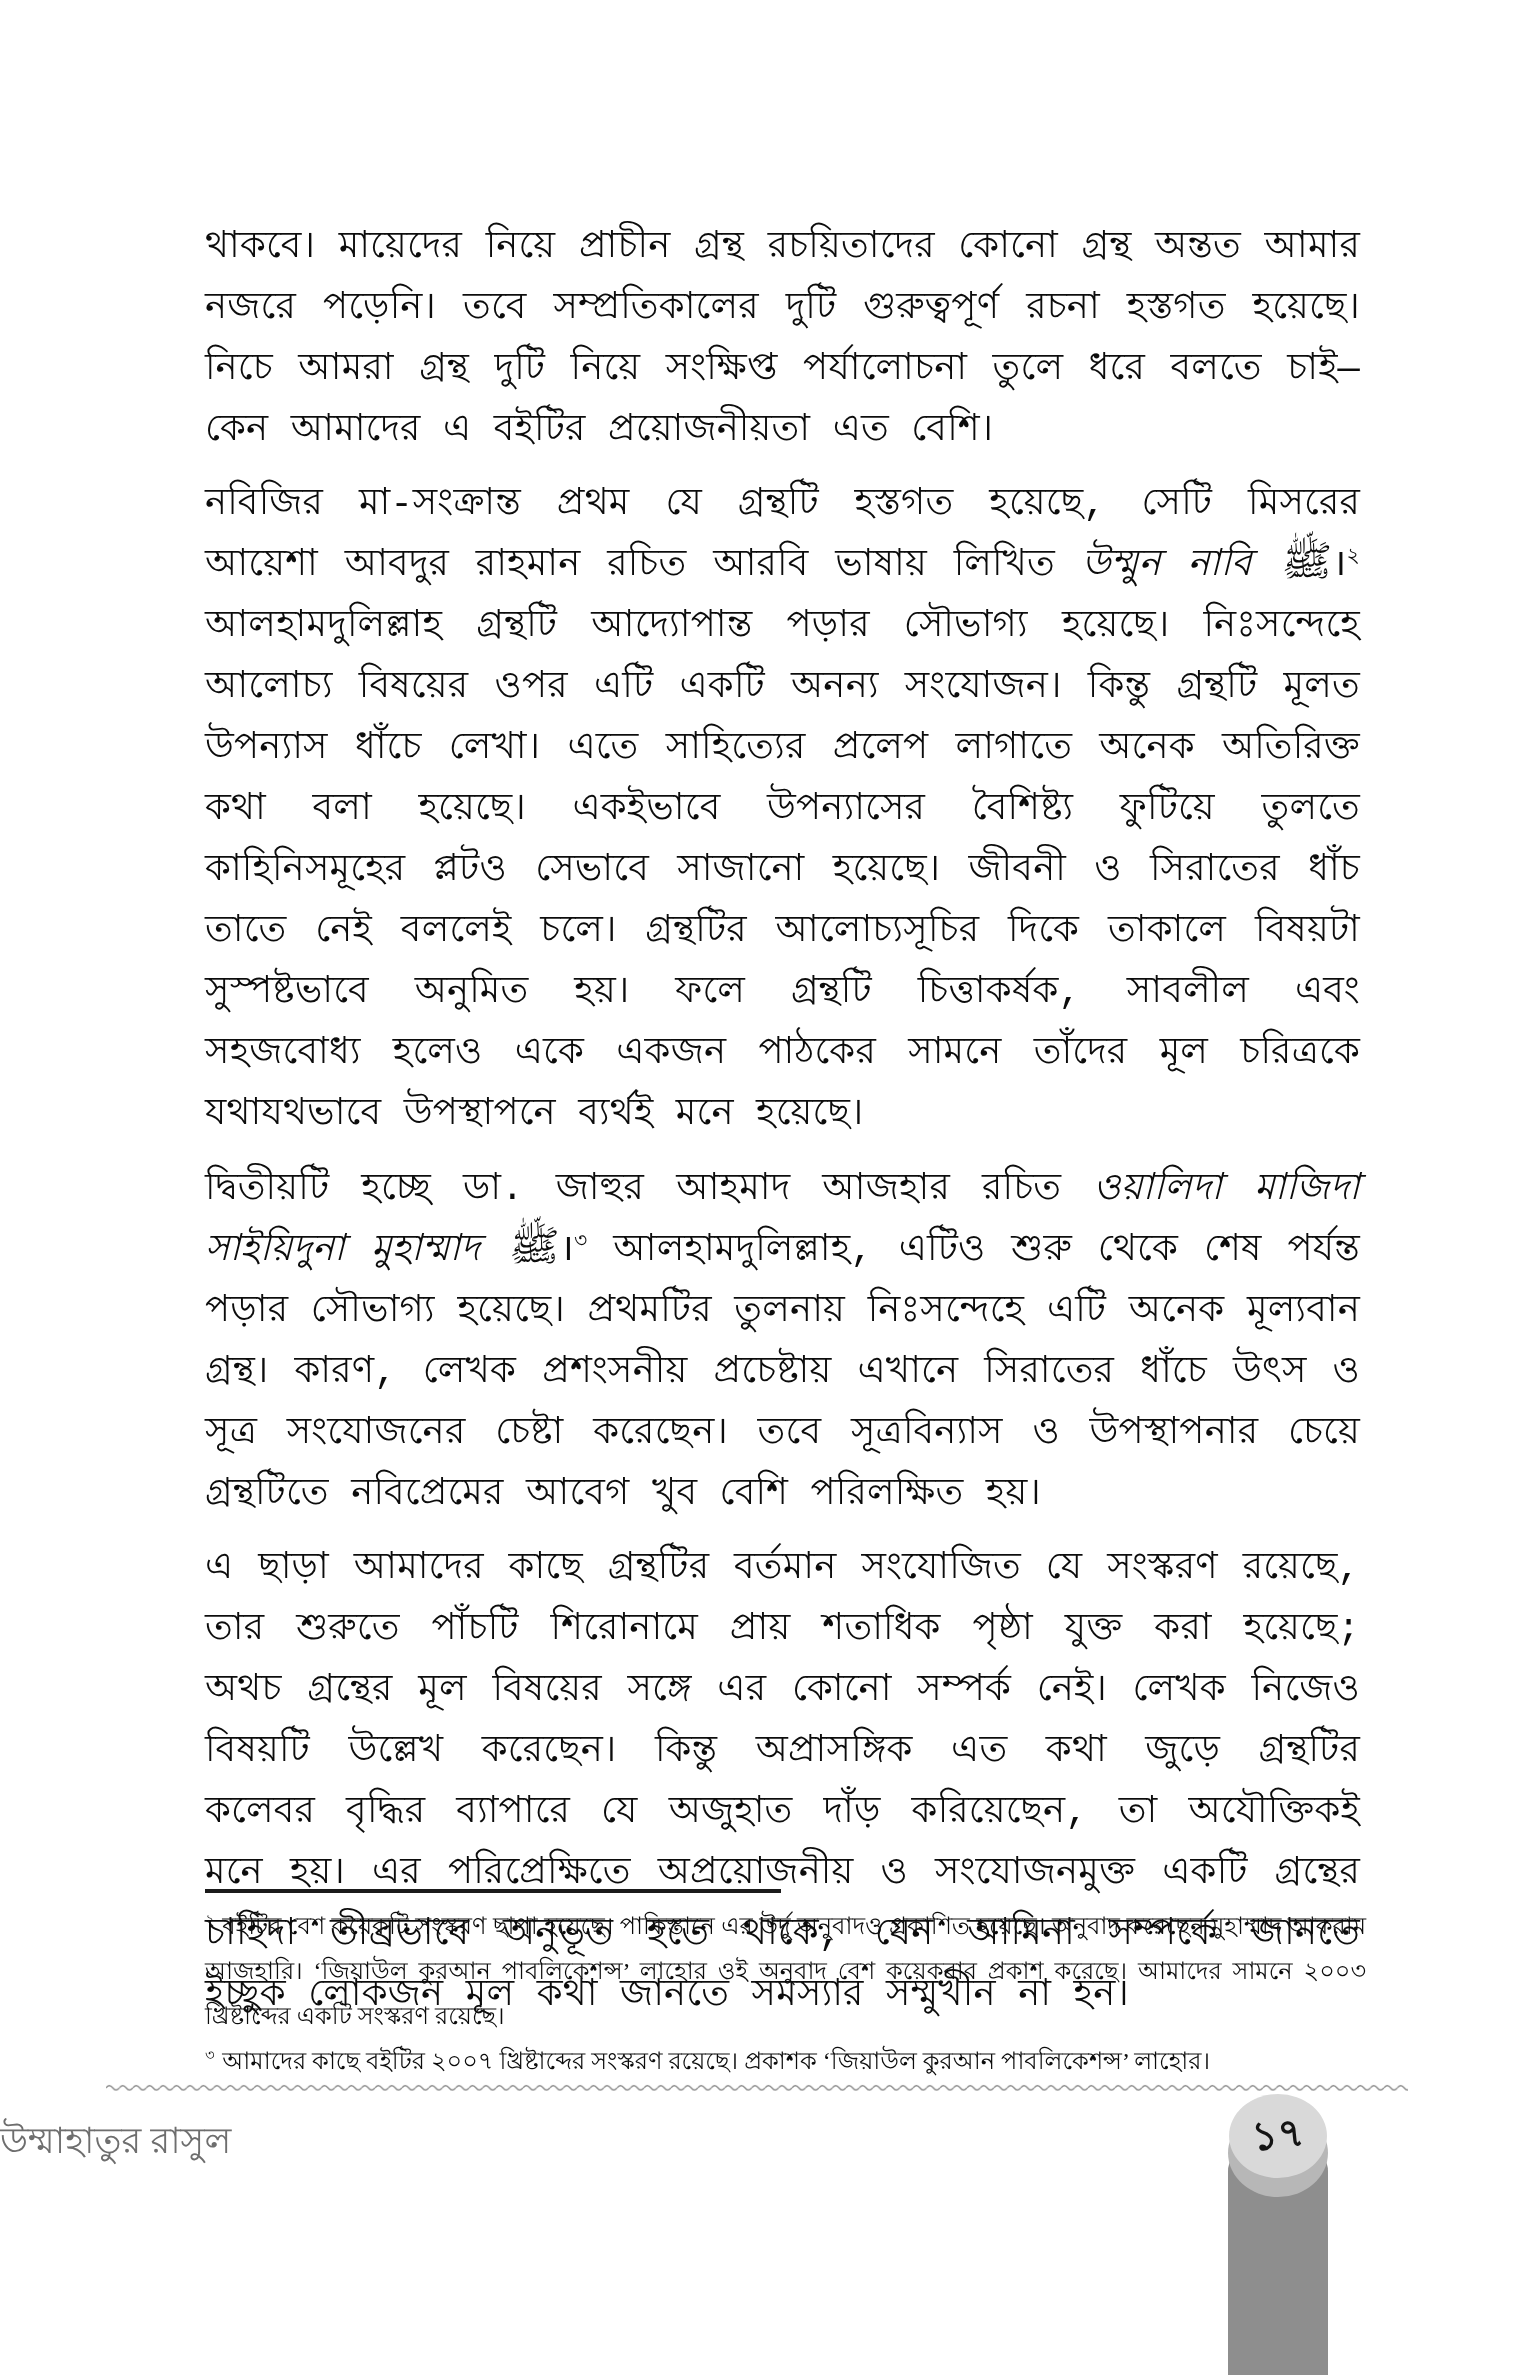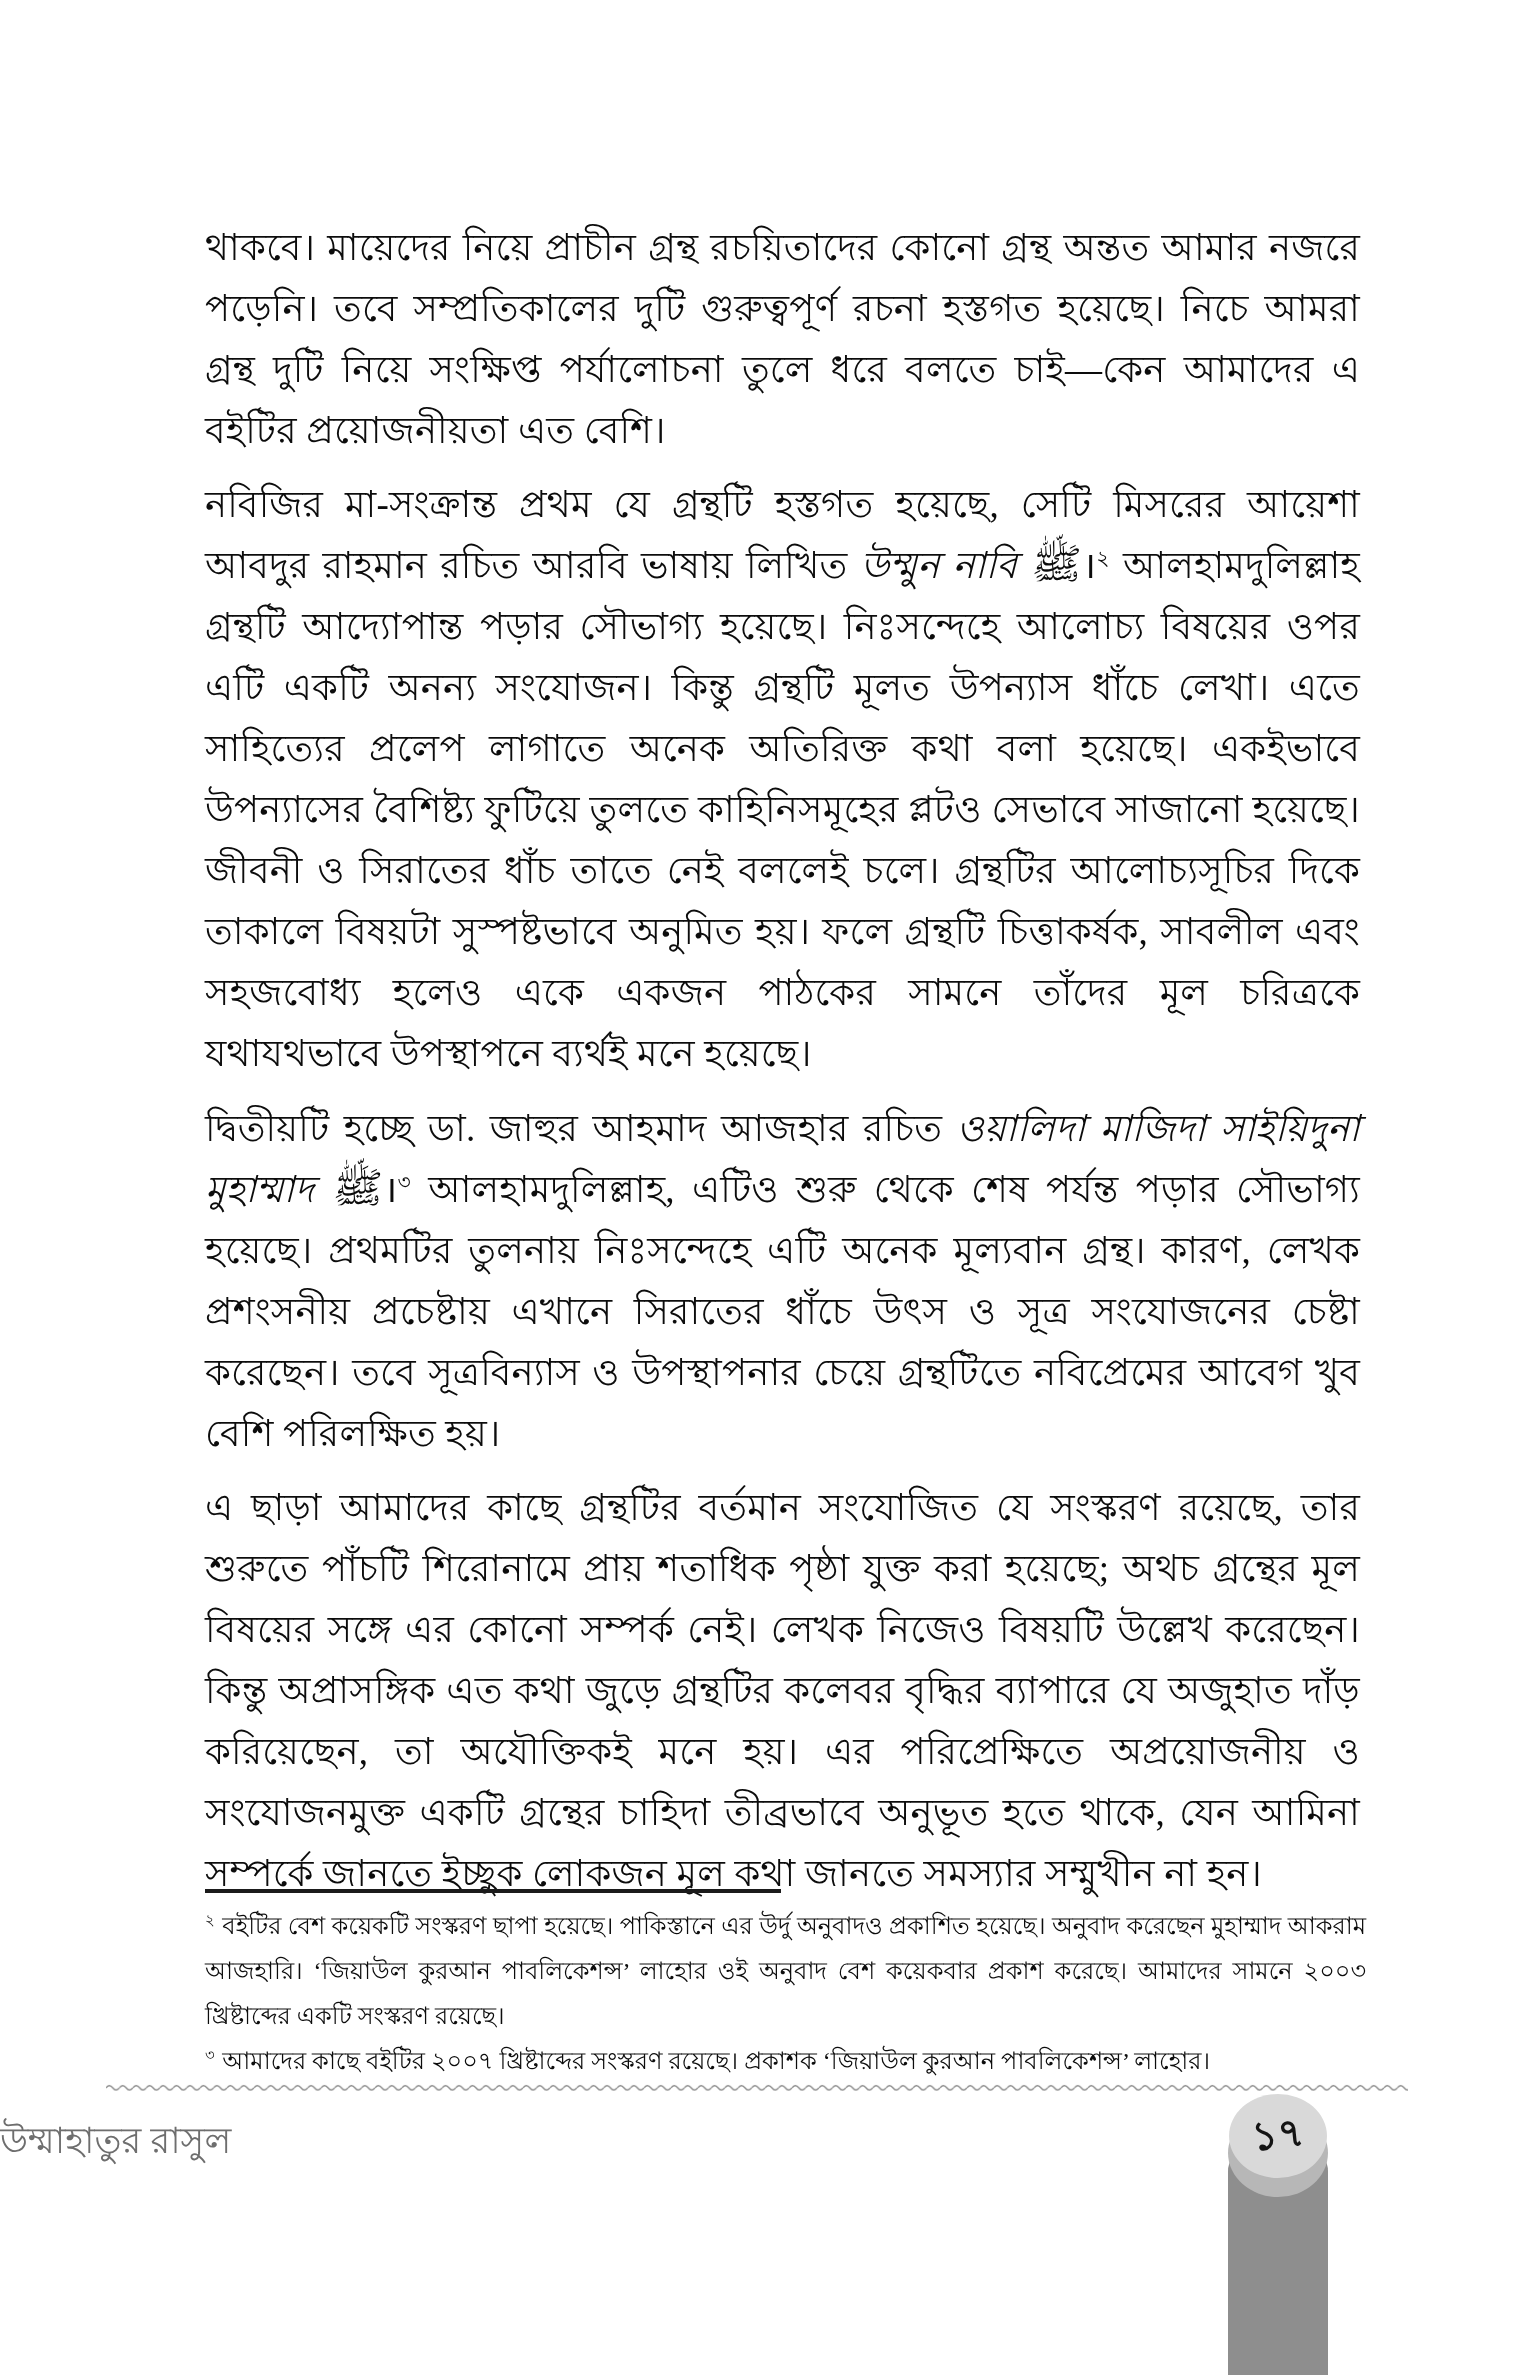--- a/index.html
+++ b/index.html
@@ -12,20 +12,21 @@
     overflow: hidden;
     font-family: "Liberation Serif", "DejaVu Serif", serif;
     color: #0c0c0c;
   }
   
   .body-text {
     position: absolute;
     left: 205px;
     top: 217px;
     width: 1155px;
+    font-family: Liberation Mono, monospace;
   }
   .para {
     margin: 0 0 13.4px 0;
     font-size: 37px;
     line-height: 61px;
     text-align: justify;
     letter-spacing: 0.2px;
   }
   .book-title { font-style: italic; }
   .pbuh { font-size: 42px; line-height: 0; }

